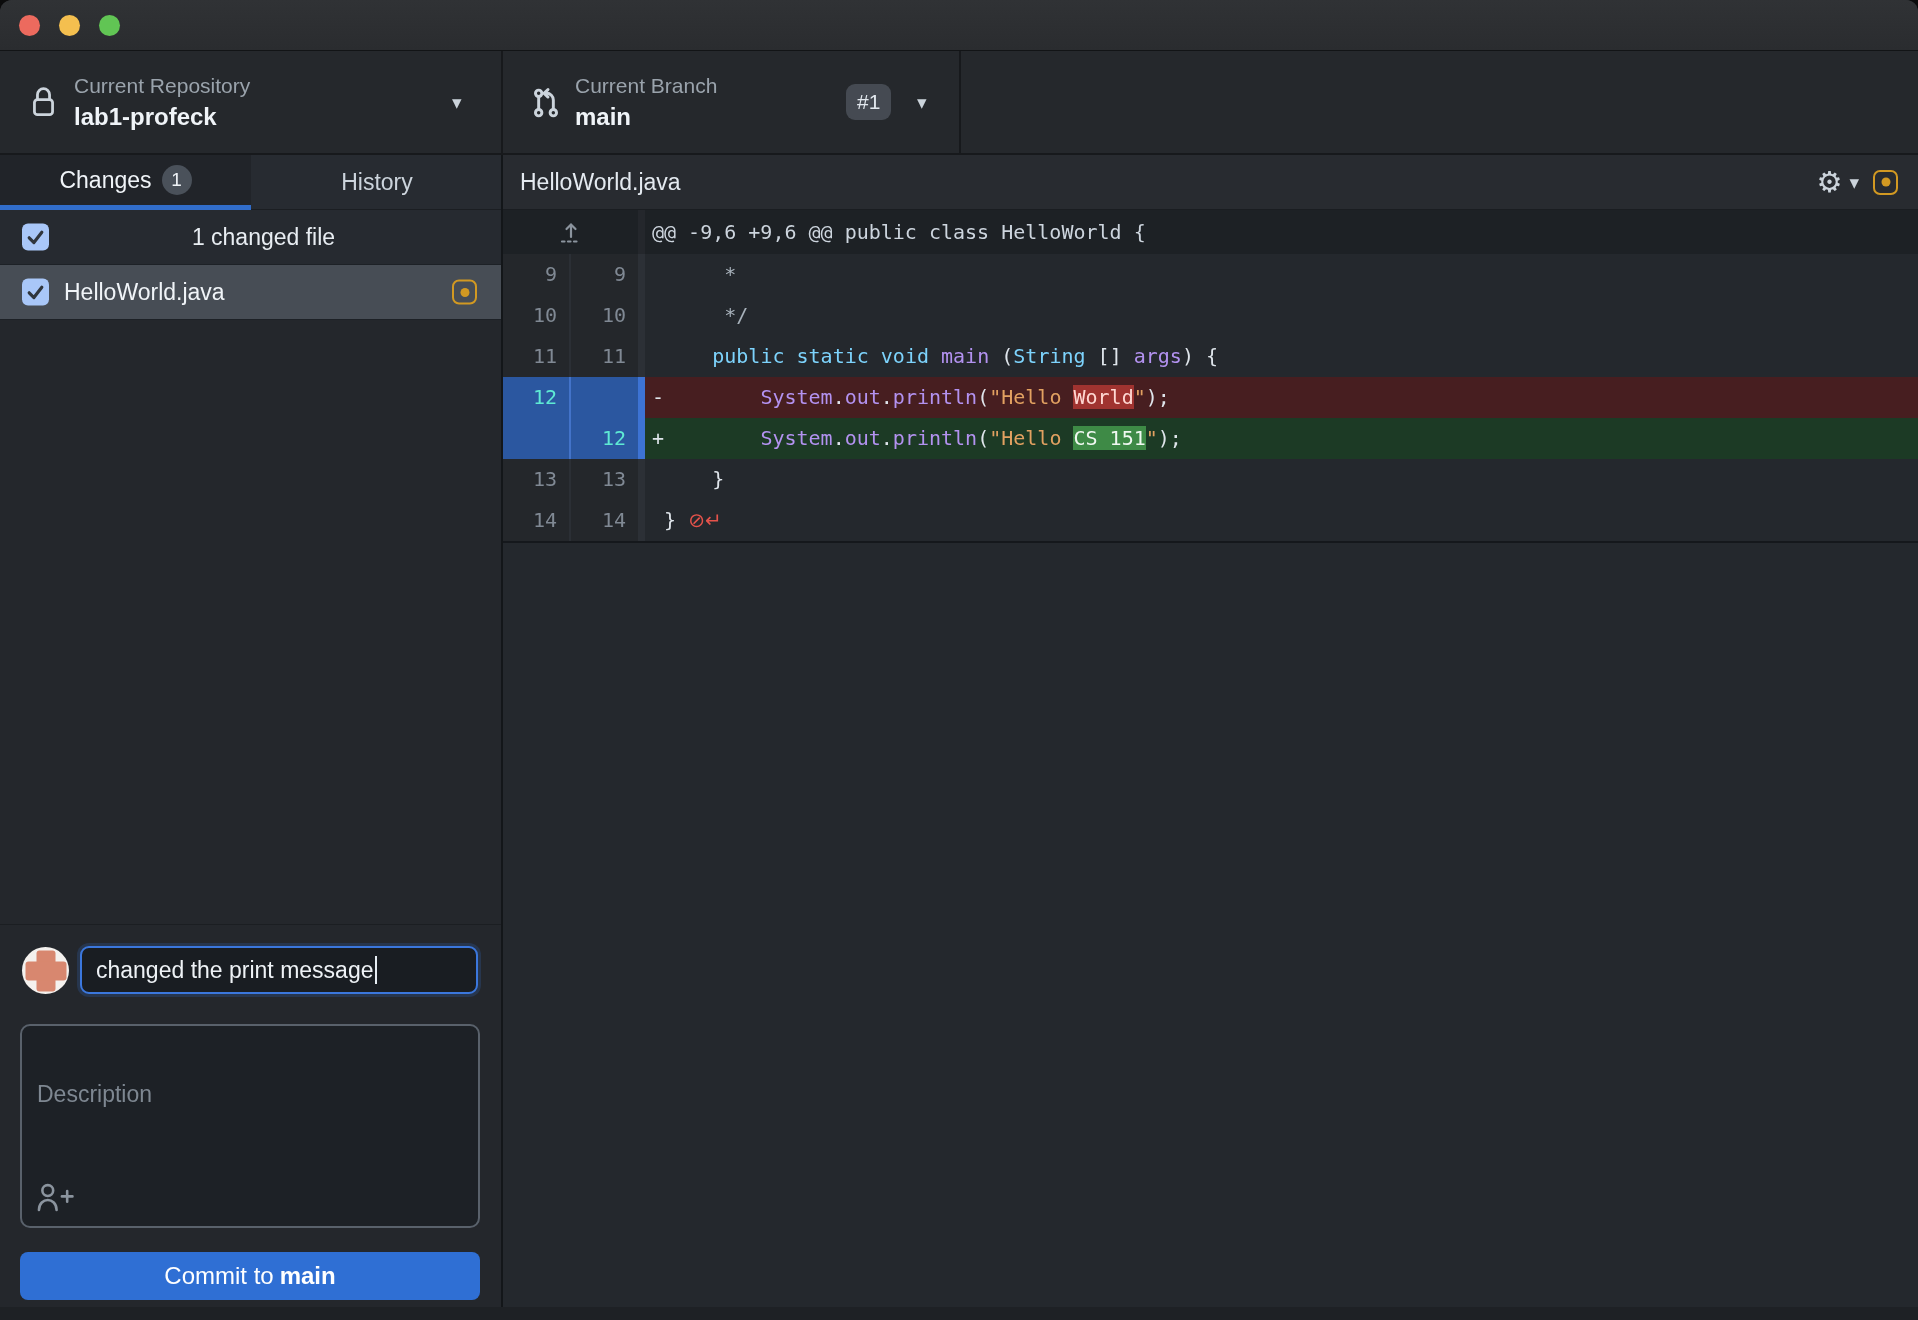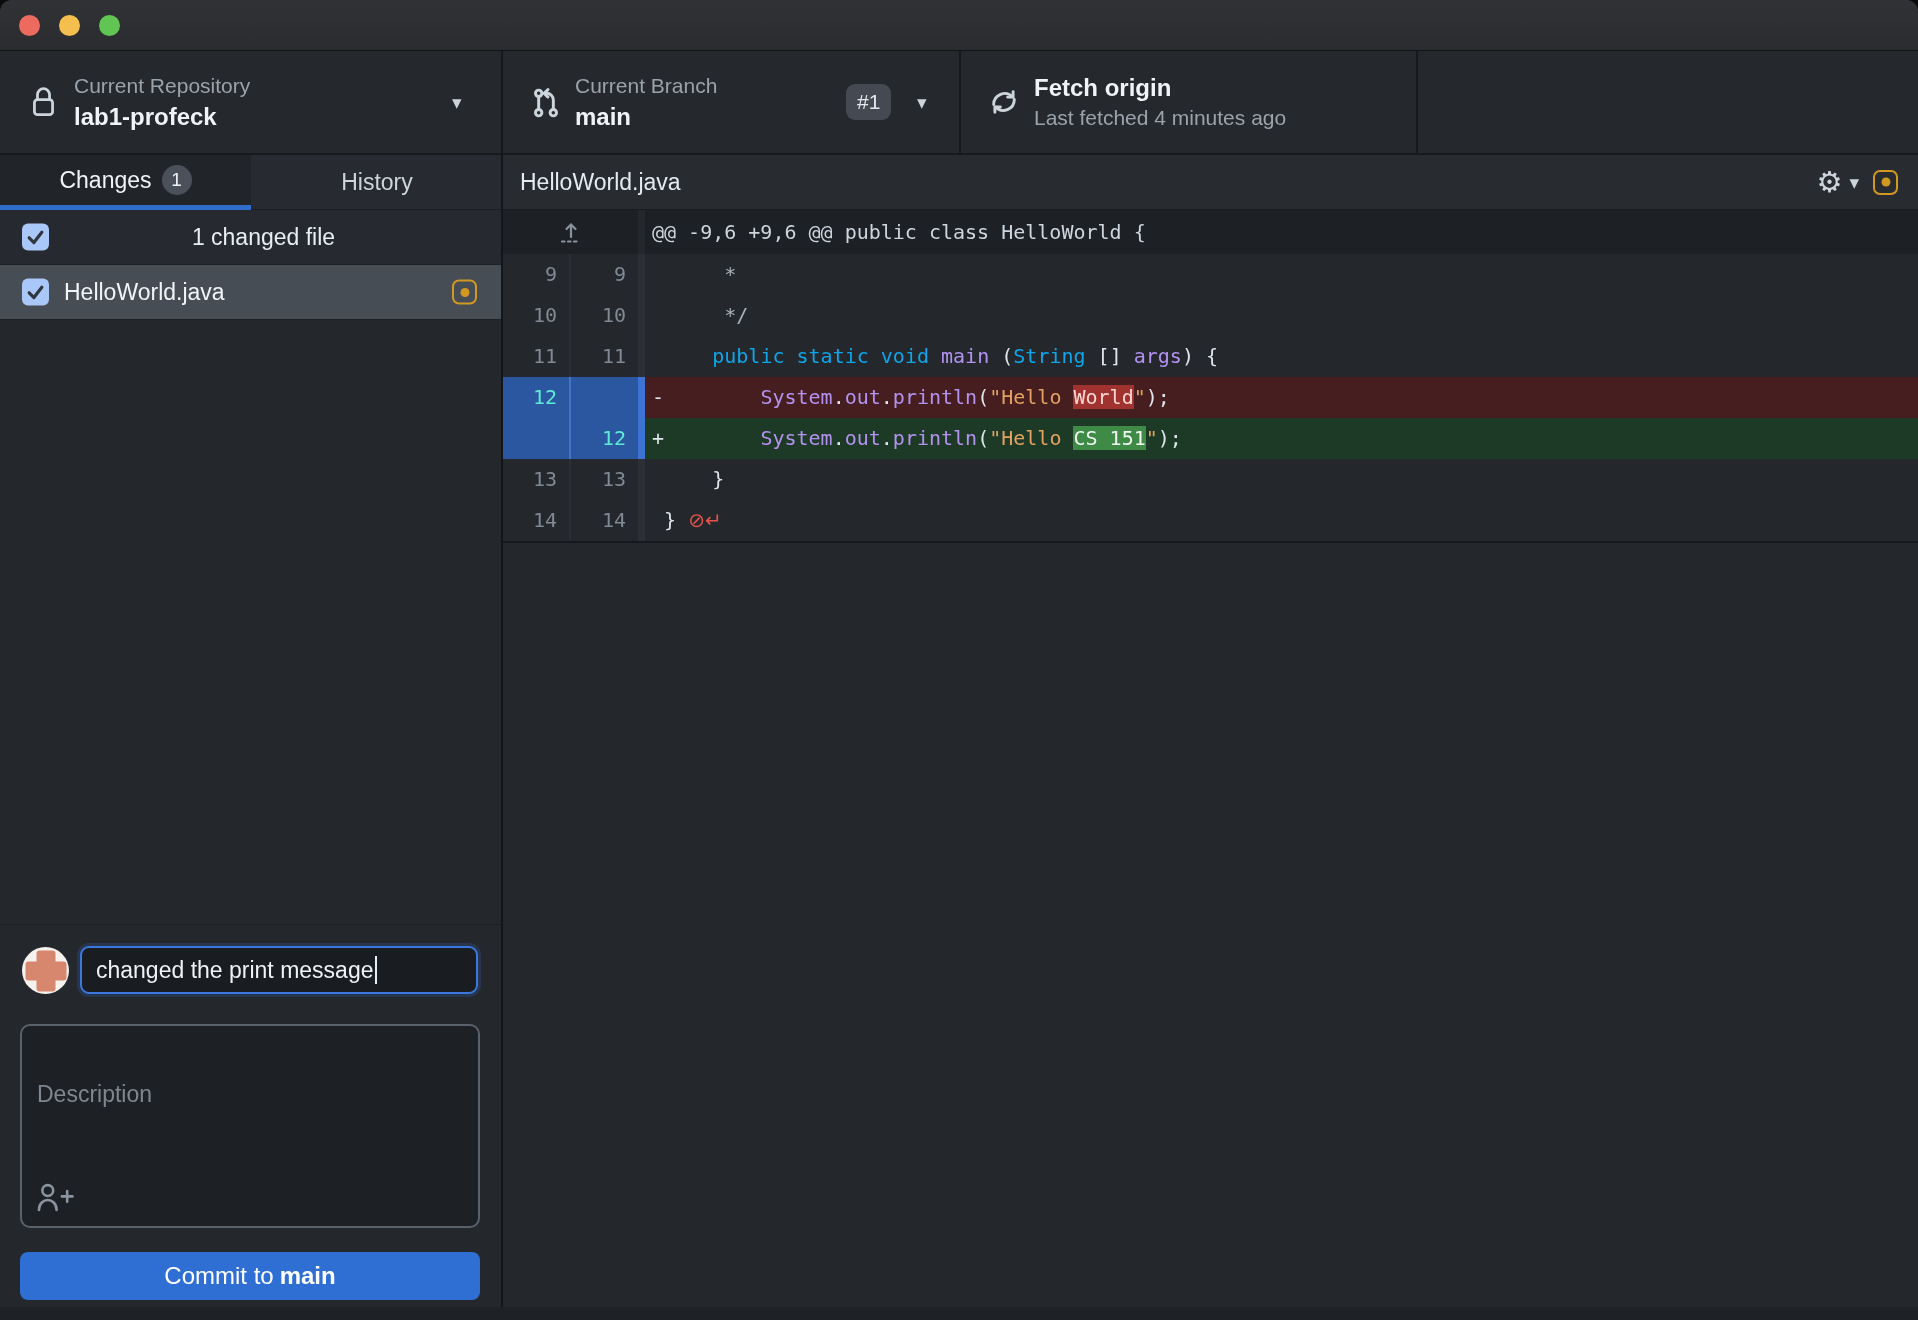--- a/index.html
+++ b/index.html
@@ -82,21 +82,21 @@
   .drow.hunk .code { background:#1d2125; border-left-color:#24272c; }
   .drow.hunk .code pre { line-height:44px; color:#cdd5de; }
   .hunk-gutter { flex:none; width:135px; background:#1d2125; display:flex; align-items:center; justify-content:center; }
   .drow.del .code { background:#471e20; }
   .drow.add .code { background:#1c3a25; }
   .drow.del .num, .drow.add .num { background:#2b57a0; color:#5eead4; }
   .drow.del .num.old, .drow.add .num.old { border-right-color:#4373c9; }
   .drow.del .code, .drow.add .code { border-left-color:#3d73d4; }
 
   .seg-plain { color:#dfe5eb; }
-  .seg-keyword { color:#0ea5e9; }
+  .seg-keyword { color:#7dd3fc; }
   .seg-ident { color:#b392f0; }
   .seg-string { color:#e2a161; }
   .seg-comment { color:#a8b2bb; }
   .seg-del-word { background:#a03330; color:#ffd8d3; }
   .seg-add-word { background:#3e8a46; color:#f0f8f1; }
   .seg-nonewline { color:#e5534b; font-family:"DejaVu Sans",sans-serif; }
 
   .bottom-strip { position:absolute; left:0; bottom:0; width:100%; height:13px; background:#1e2125; z-index:6; }
 
   svg.icon { display:block; }
@@ -140,34 +140,20 @@
         </svg>
       </span>
       <span class="tb-labels" style="left:72px">
         <div class="tb-label">Current Branch</div>
         <div class="tb-value">main</div>
       </span>
       <span class="badge-pill" style="left:343px">#1</span>
       <span class="caret tb-caret" style="left:414px">▾</span>
     </div>
 
-    <div class="tb-section tb-fetch">
-      <span class="tb-icon" style="left:26px">
-        <svg class="icon" width="34" height="34" viewBox="0 0 28 28" fill="none" stroke="#ccd4dc" stroke-width="2.4" stroke-linecap="round">
-          <path d="M5.5 16 a9 9 0 0 1 15.5 -6.2"></path>
-          <path d="M21.5 5.5 V10 H17" fill="none"></path>
-          <path d="M22.5 12 a9 9 0 0 1 -15.5 6.2"></path>
-          <path d="M6.5 22.5 V18 H11" fill="none"></path>
-        </svg>
-      </span>
-      <span class="tb-labels" style="left:73px">
-        <div class="tb-value" style="margin-bottom:4px">Fetch origin</div>
-        <div class="tb-label" style="margin-bottom:0">Last fetched 4 minutes ago</div>
-      </span>
-    </div>
   </div>
 
   <div class="sidebar">
 
     <div class="tabs">
       <div class="tab tab-changes">
         <span>Changes</span>
         <span class="tab-badge">1</span>
       </div>
       <div class="tab tab-history">

